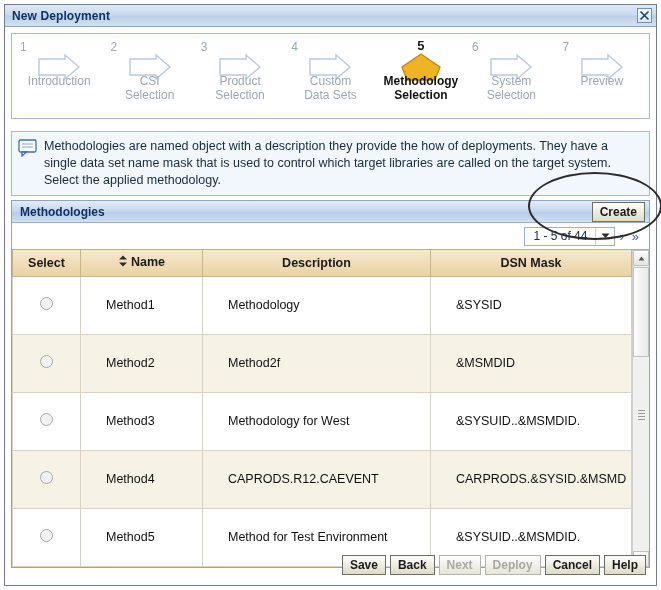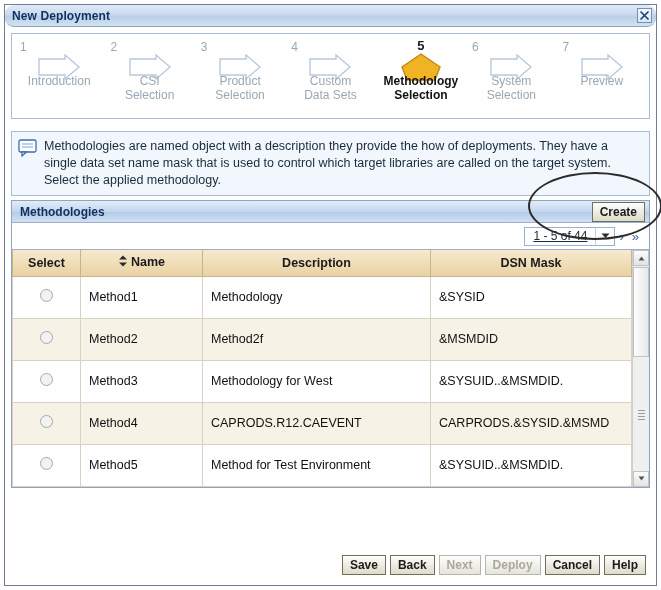--- a/index.html
+++ b/index.html
@@ -29,21 +29,20 @@
     box-sizing: border-box;
   }
   .titlebar {
     height: 22px;
     background: linear-gradient(to bottom, #dfeaf6 0%, #c9d9ee 45%, #bacfe8 55%, #d3e2f3 100%);
     border-bottom: 1px solid #8fa4c0;
     display: flex;
     align-items: center;
     padding: 0 4px 0 7px;
     box-sizing: border-box;
-    border-radius: 9px;
   }
   .titlebar .title {
     font-size: 12px;
     font-weight: bold;
     color: #11305e;
     flex: 1;
     letter-spacing: 0.1px;
   }
   .close-btn {
     width: 15px;
@@ -184,21 +183,20 @@
     border: 1px solid #9ab0cc;
     background: #ffffff;
     height: 19px;
     box-sizing: border-box;
   }
   .pager .range {
     font-size: 12px;
     color: #1a2a3a;
     padding: 0 8px 0 8px;
     line-height: 17px;
-    text-decoration: underline;
   }
   .pager .caret-btn {
     width: 18px;
     height: 17px;
     border-left: 1px solid #c3d0e0;
     display: flex;
     align-items: center;
     justify-content: center;
     cursor: pointer;
   }
@@ -229,22 +227,22 @@
     font-weight: bold;
     color: #1b1b1b;
     height: 26px;
     padding: 0 4px;
     box-sizing: border-box;
   }
   table.grid td {
     border: 1px solid #d9d2c2;
     font-size: 12.5px;
     color: #111111;
-    height: 42px;
-    padding: 0 8px;
+    height: 58px;
+    padding: 0 25px;
     box-sizing: border-box;
     background: #ffffff;
   }
   table.grid tr.alt td { background: #f6f2e6; }
   td.center { text-align: center; padding: 0; }
   .radio {
     width: 13px;
     height: 13px;
     border: 1px solid #a8a8a8;
     background: #f2f2f2;

